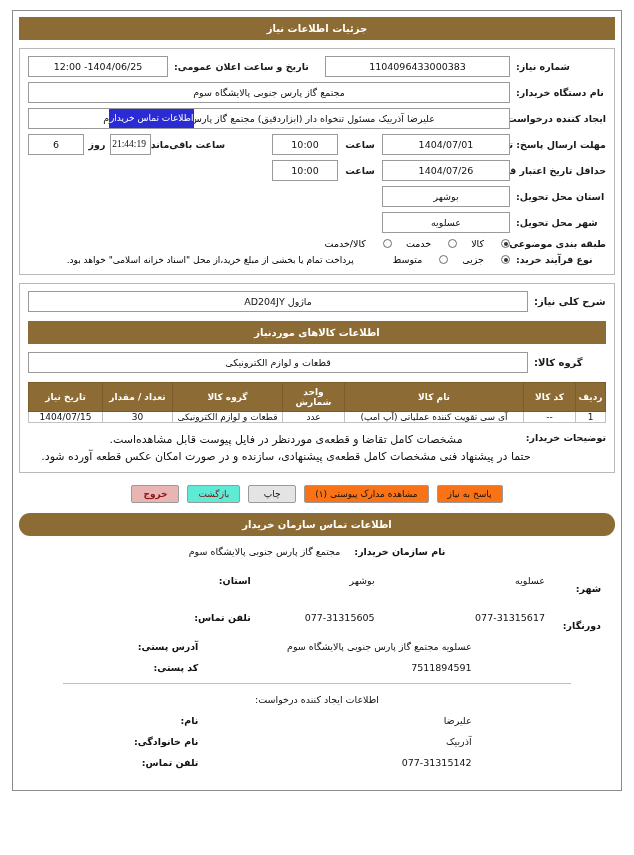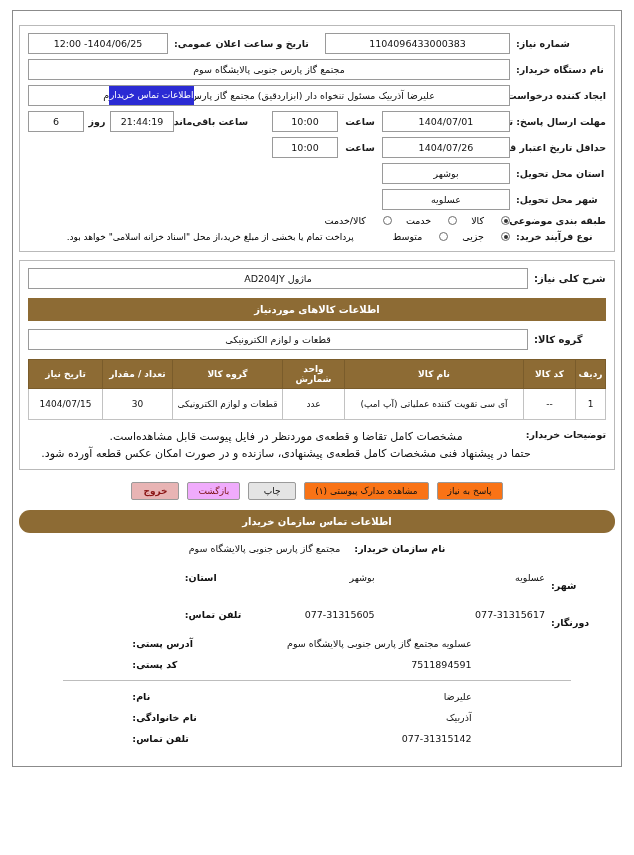--- a/index.html
+++ b/index.html
@@ -98,21 +98,21 @@
   }
   table.items th {
     background: #8d6b34;
     color: #fff;
     border: 1px solid #7a5c2b;
     padding: 4px 2px;
     font-weight: bold;
   }
   table.items td {
     border: 1px solid #c2c2c2;
-    padding: 10px 3px;
+    padding: 0 3px;
     text-align: center;
     color: #111;
     background: #fff;
   }
   
   .notes {
     display: flex;
     margin-top: 8px;
     border-top: 0;
   }
@@ -140,43 +140,44 @@
     background: #d9e7c8;
     cursor: pointer;
     color: #111;
     border-radius: 2px;
     min-width: 48px;
     text-align: center;
   }
   .btn.green { background: #f97316; }
   .btn.grey  { background: #e4e4e4; }
   .btn.red   { background: #e8b4b4; color: #8a1414; font-weight: bold; }
-  .btn.red2  { background: #f0abfc; color: #7a1010; }
+  .btn.red2  { background: #5eead4; color: #7a1010; }
 
   
   .contact { padding: 10px 14px 6px 14px; font-size: 9.5px; color: #111; }
   .crow { display: flex; align-items: center; margin-bottom: 10px; }
-  .ckey { font-weight: bold; width: 72px; text-align: left; padding-left: 6px; }
+  .ckey { font-weight: bold; width: 72px; text-align: right; padding-left: 6px; }
   .cval { }
   .col3 { display: flex; width: 100%; align-items: center; }
   .c-a { display: flex; align-items: center; flex: 1.15; }
   .c-b { display: flex; align-items: center; flex: 0.95; }
   .c-c { display: flex; align-items: center; flex: 0.9; }
 
   hr.sep { border: 0; border-top: 1px solid #bdbdbd; margin: 10px 30px 10px 30px; }
   .crow.center { justify-content: center; }
   .ckey.narrow { width: 56px; margin-top: 16px; }
   .rel { position: relative; }
 </style>
 </head>
 <body>
 
 <div class="page">
   <div class="outer-frame rel">
 
+    <div class="section-bar">جزئیات اطلاعات نیاز</div>
 
     <div class="block" style="margin-top:8px;">
       <div class="block-inner">
 
         <div class="row">
           <div class="lbl w-right">شماره نیاز:</div>
           <div class="fld" style="width:185px;">1104096433000383</div>
           <div class="spacer"></div>
           <div class="lbl" style="width:150px;">تاریخ و ساعت اعلان عمومی:</div>
           <div class="fld" style="width:140px;">1404/06/25- 12:00</div>
@@ -195,21 +196,21 @@
           </div>
         </div>
 
         <div class="row">
           <div class="lbl w-right" style="line-height:12px;">مهلت ارسال پاسخ: تا تاریخ:</div>
           <div class="fld" style="width:128px;">1404/07/01</div>
           <div class="lbl" style="width:44px; text-align:center; padding:0 6px;">ساعت</div>
           <div class="fld" style="width:66px;">10:00</div>
           <div class="spacer"></div>
           <div class="lbl" style="width:74px;">ساعت باقی‌مانده</div>
-          <div class="fld" style="width:64px;">21:44:19</div>
+          <div class="fld" style="width:41px;font-family:Liberation Serif, serif;">21:44:19</div>
           <div class="lbl" style="width:26px; text-align:center; padding:0 4px;">روز</div>
           <div class="fld" style="width:56px;">6</div>
         </div>
 
         <div class="row">
           <div class="lbl w-right" style="line-height:12px;">حداقل تاریخ اعتبار قیمت: تا تاریخ:</div>
           <div class="fld" style="width:128px;">1404/07/26</div>
           <div class="lbl" style="width:44px; text-align:center; padding:0 6px;">ساعت</div>
           <div class="fld" style="width:66px;">10:00</div>
           <div class="spacer"></div>
@@ -372,20 +373,23 @@
         <span class="c-b" style="flex:1.9;">
           <span class="cval">7511894591</span>
         </span>
         <span class="c-a">
           <span class="ckey">کد پستی:</span>
         </span>
       </div>
 
       <hr class="sep">
 
+      <div class="crow center" style="margin-top:6px;">
+        <span class="cval">اطلاعات ایجاد کننده درخواست:</span>
+      </div>
 
       <div class="crow col3">
         <span class="c-c"></span>
         <span class="c-b" style="flex:1.9;">
           <span class="cval">علیرضا</span>
         </span>
         <span class="c-a">
           <span class="ckey">نام:</span>
         </span>
       </div>

